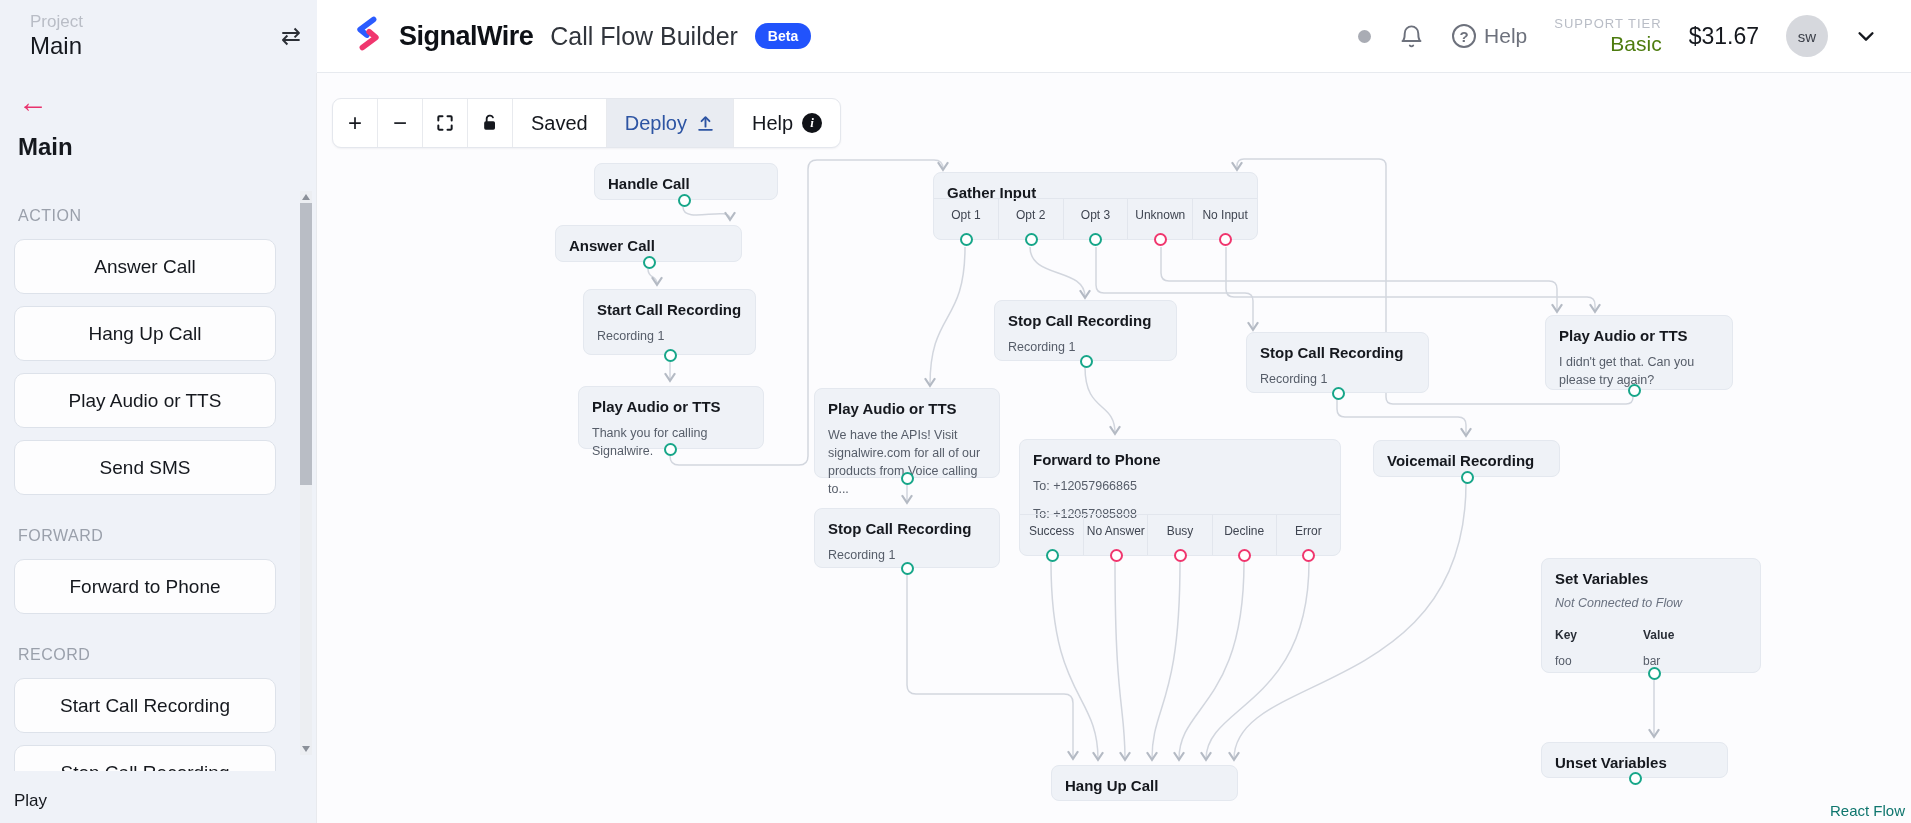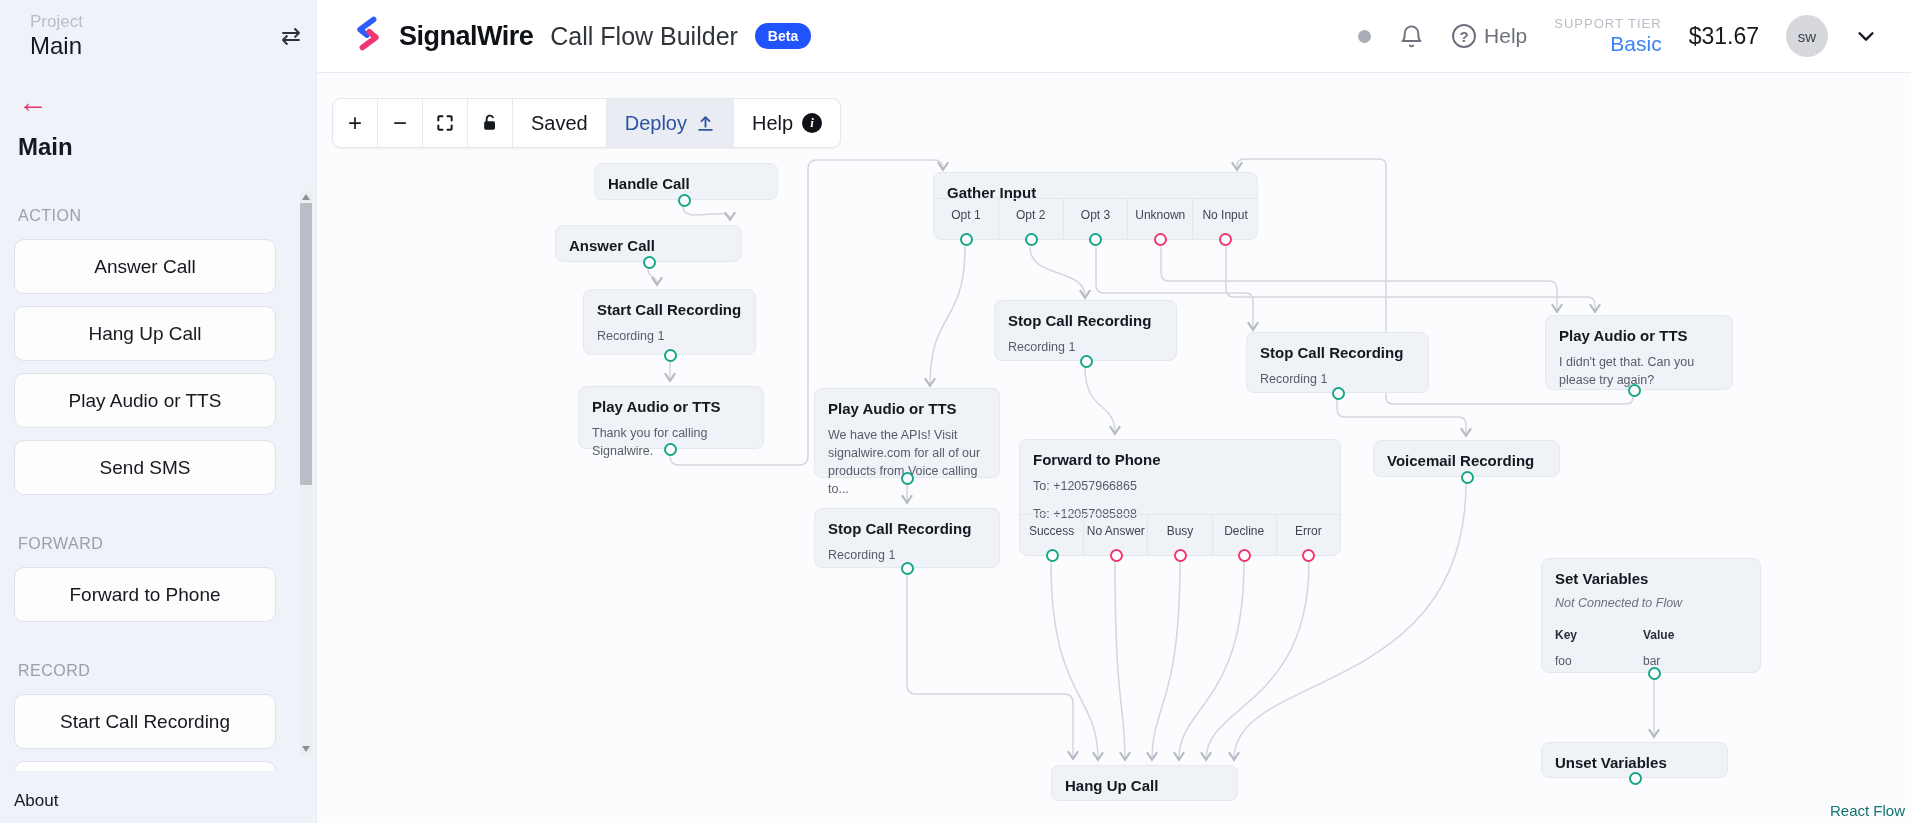--- a/index.html
+++ b/index.html
@@ -20,39 +20,39 @@
   .product-name { font-size:25px; color:#30343b; margin-left:4px; }
   .beta-badge { background:#2153fc; color:#fff; font-size:14px; font-weight:bold;
     border-radius:999px; padding:5px 13px; margin-left:4px; }
   .header-right { margin-left:auto; display:flex; align-items:center; gap:27px; padding-right:34px; }
   .status-dot { width:13px; height:13px; border-radius:50%; background:#a9acb4; }
   .icon-btn { display:flex; align-items:center; gap:8px; color:#6d717c; font-size:21px; cursor:pointer; }
   .qmark { width:24px; height:24px; border:2px solid #6d717c; border-radius:50%;
     display:flex; align-items:center; justify-content:center; font-size:15px; font-weight:bold; }
   .tier { text-align:right; line-height:1.2; }
   .tier-label { font-size:13px; color:#b9bdc6; letter-spacing:1px; }
-  .tier-value { font-size:21px; color:#3b82f6; }
+  .tier-value { font-size:21px; color:#4d7c0f; }
   .balance { font-size:23px; color:#15181e; }
   .avatar { width:42px; height:42px; border-radius:50%; background:#d6d8dd; color:#3d414a;
     font-size:15px; display:flex; align-items:center; justify-content:center; cursor:pointer; }
   .chev { cursor:pointer; display:flex; align-items:center; }
 
   
   .sidebar { position:absolute; left:0; top:73px; width:317px; height:750px; background:#eff2f8;
     border-right:1px solid #e8eaee; }
   .back-arrow { position:absolute; left:18px; top:14px; font-size:30px; font-weight:bold;
     color:#e8336d; cursor:pointer; line-height:1; }
   .sb-title { position:absolute; left:18px; top:60px; font-size:24px; font-weight:bold; }
   .sb-list { position:absolute; left:0; top:112px; width:296px; height:586px; overflow:hidden;
     padding:12px 20px 0 14px; }
   .sb-section-label { font-size:16px; color:#9aa0ab; letter-spacing:.5px; margin:10px 0 14px 4px; }
   .sb-btn { width:100%; height:55px; background:#fdfdfe; border:1px solid #dde2ea; border-radius:10px;
     display:flex; align-items:center; justify-content:center; font-size:19px; color:#15181e;
     margin-bottom:12px; cursor:pointer; }
-  .sb-section-label.later { margin-top:40px; }
+  .sb-section-label.later { margin-top:32px; }
   .about { position:absolute; left:14px; bottom:12px; font-size:17px; color:#15181e; cursor:pointer; }
   
   .sb-scroll { position:absolute; right:4px; top:118px; width:12px; height:564px; background:#eceef2; }
   .sb-scroll .thumb { position:absolute; top:12px; left:0; width:12px; height:282px; background:#b9bdc5; cursor:pointer; }
   .tri-up, .tri-down { position:absolute; left:2px; width:0; height:0; border-left:4px solid transparent;
     border-right:4px solid transparent; }
   .tri-up { top:3px; border-bottom:6px solid #8b9099; }
   .tri-down { bottom:3px; border-top:6px solid #8b9099; }
 
   
@@ -154,21 +154,21 @@
     <div class="sb-btn">Forward to Phone</div>
     <div class="sb-section-label later">RECORD</div>
     <div class="sb-btn">Start Call Recording</div>
     <div class="sb-btn">Stop Call Recording</div>
   </div>
   <div class="sb-scroll">
     <span class="tri-up"></span>
     <span class="thumb"></span>
     <span class="tri-down"></span>
   </div>
-  <div class="about">About</div>
+  <div class="about">Play</div>
 </div>
 
 <div class="canvas">
 
   <svg class="edges">
     <defs>
       <marker id="arr" viewBox="0 0 8 8" refX="5.5" refY="4" markerWidth="9" markerHeight="9" orient="auto">
         <path d="M1.5,1 L6,4 L1.5,7" fill="none" stroke="#b4bac4" stroke-width="1.3"></path>
       </marker>
     </defs>

